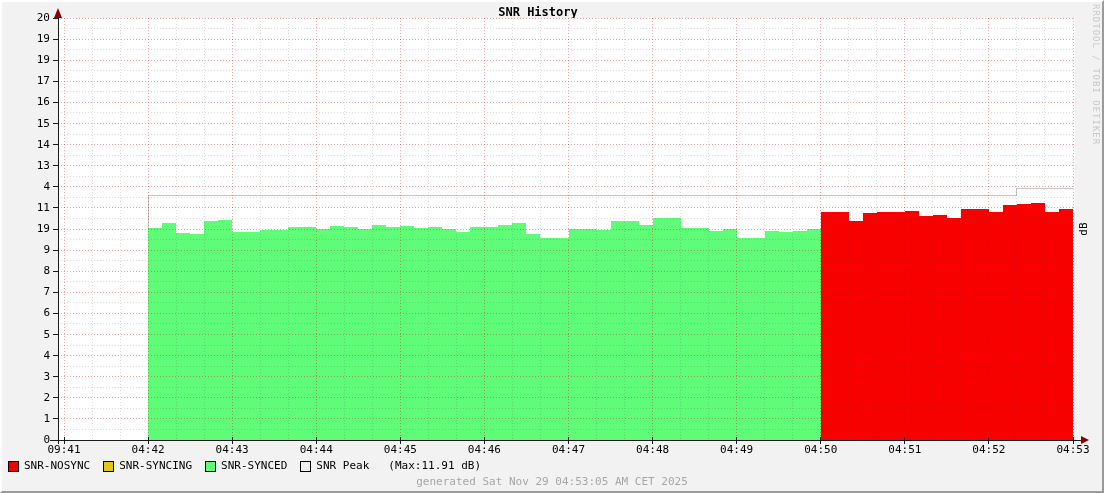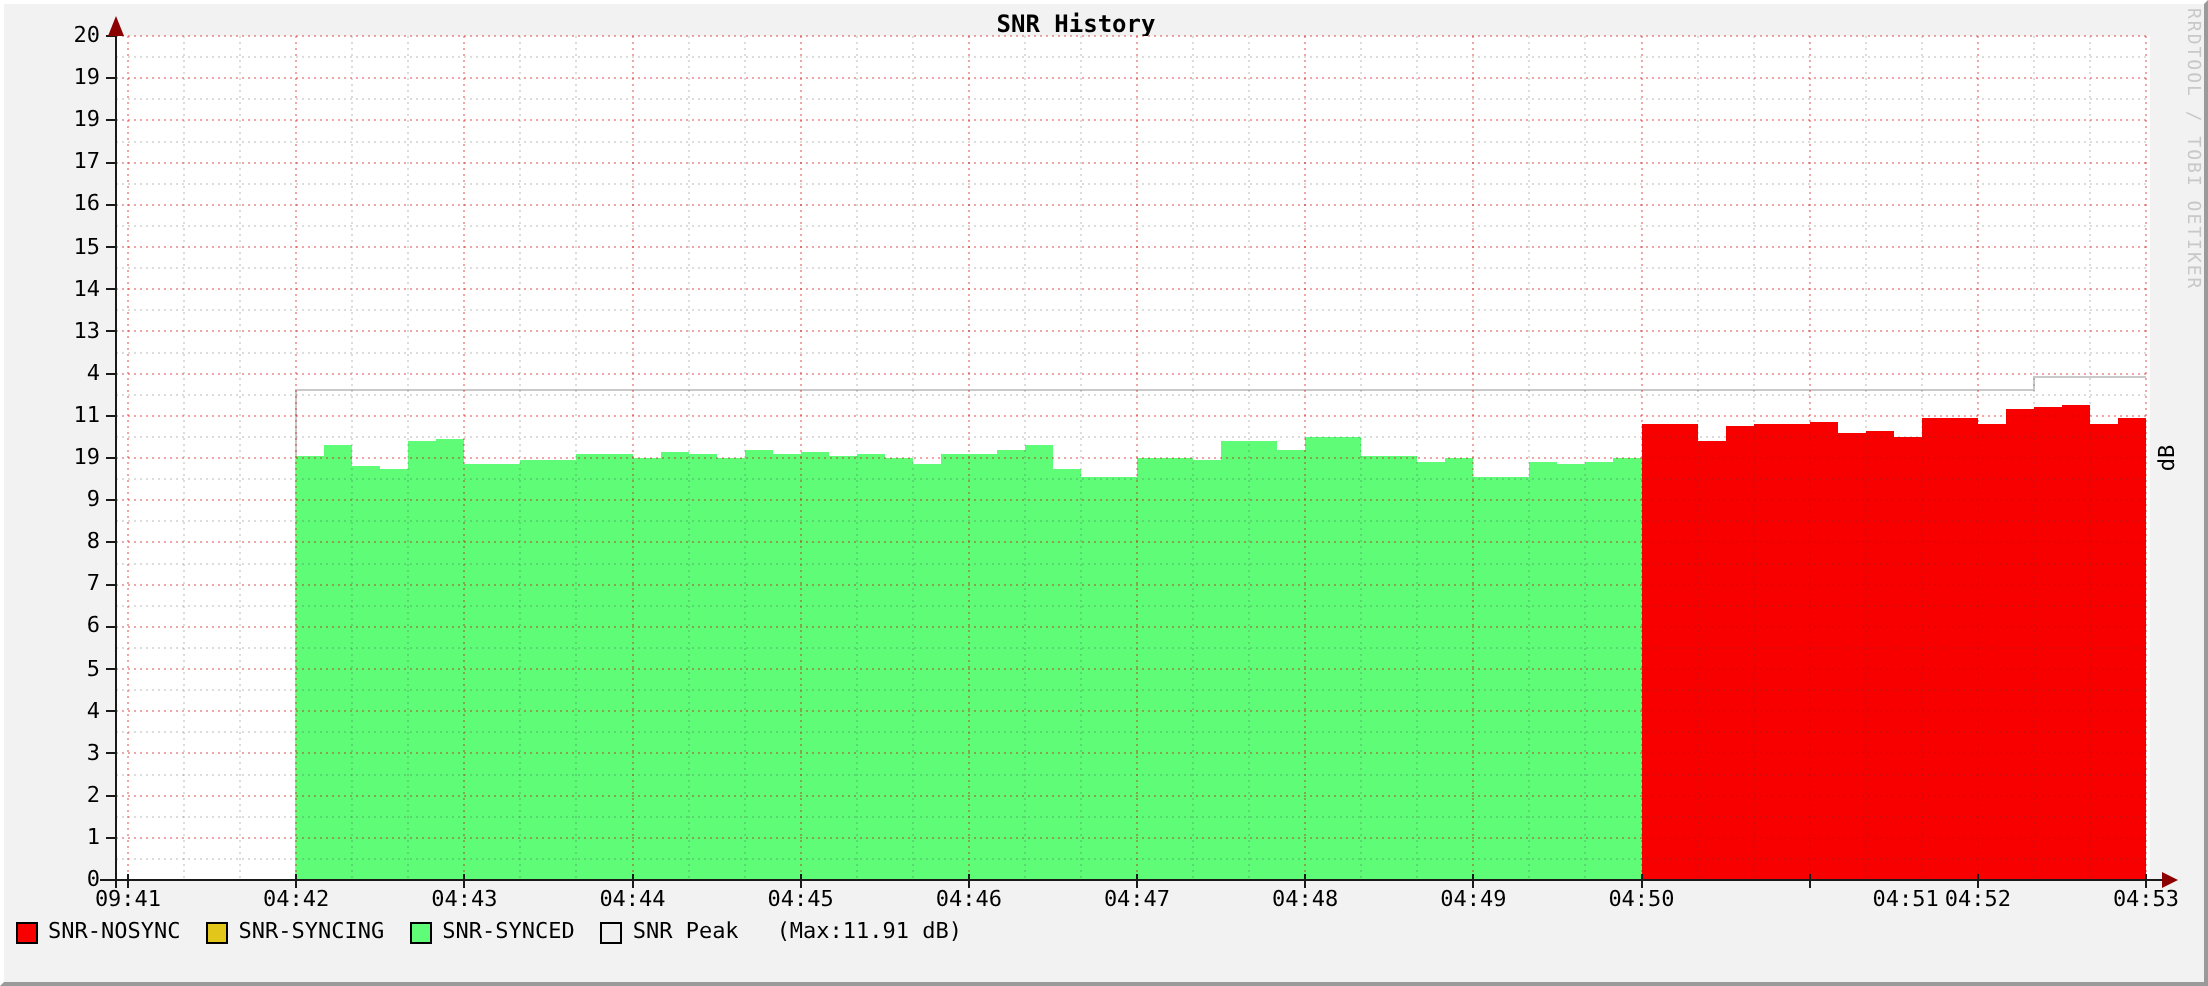--- a/index.html
+++ b/index.html
@@ -275,21 +275,21 @@
       <div class="xlab" style="left: 40px;">09:41</div>
       <div class="xlab" style="left: 124.083px;">04:42</div>
       <div class="xlab" style="left: 208.167px;">04:43</div>
       <div class="xlab" style="left: 292.25px;">04:44</div>
       <div class="xlab" style="left: 376.333px;">04:45</div>
       <div class="xlab" style="left: 460.417px;">04:46</div>
       <div class="xlab" style="left: 544.5px;">04:47</div>
       <div class="xlab" style="left: 628.583px;">04:48</div>
       <div class="xlab" style="left: 712.667px;">04:49</div>
       <div class="xlab" style="left: 796.75px;">04:50</div>
-      <div class="xlab" style="left: 880.833px; margin-left: 48px;">04:51</div>
+      <div class="xlab" style="left: 880.833px;">04:51</div>
       <div class="xlab" style="left: 964.917px;">04:52</div>
       <div class="xlab" style="left: 1049px;">04:53</div>
     </div>
 
   <div class="legend" id="legend">
       <span class="li">
         <span class="sw" style="background: rgb(249, 0, 0);"></span>
         <span>SNR-NOSYNC</span>
       </span>
       <span class="li">
@@ -300,17 +300,18 @@
         <span class="sw" style="background: rgb(95, 252, 120);"></span>
         <span>SNR-SYNCED</span>
       </span>
       <span class="li">
         <span class="sw" style="background: rgb(240, 240, 240);"></span>
         <span>SNR Peak</span>
       </span>
       <span class="maxnote">(Max:11.91 dB)</span>
     </div>
 
+  <div class="footer">generated Sat Nov 29 04:53:05 AM CET 2025</div>
   <div class="watermark">RRDTOOL / TOBI OETIKER</div>
   <div class="raxis">dB</div>
 
   <div class="bevel"></div>
 </div>
 
 </body></html>

